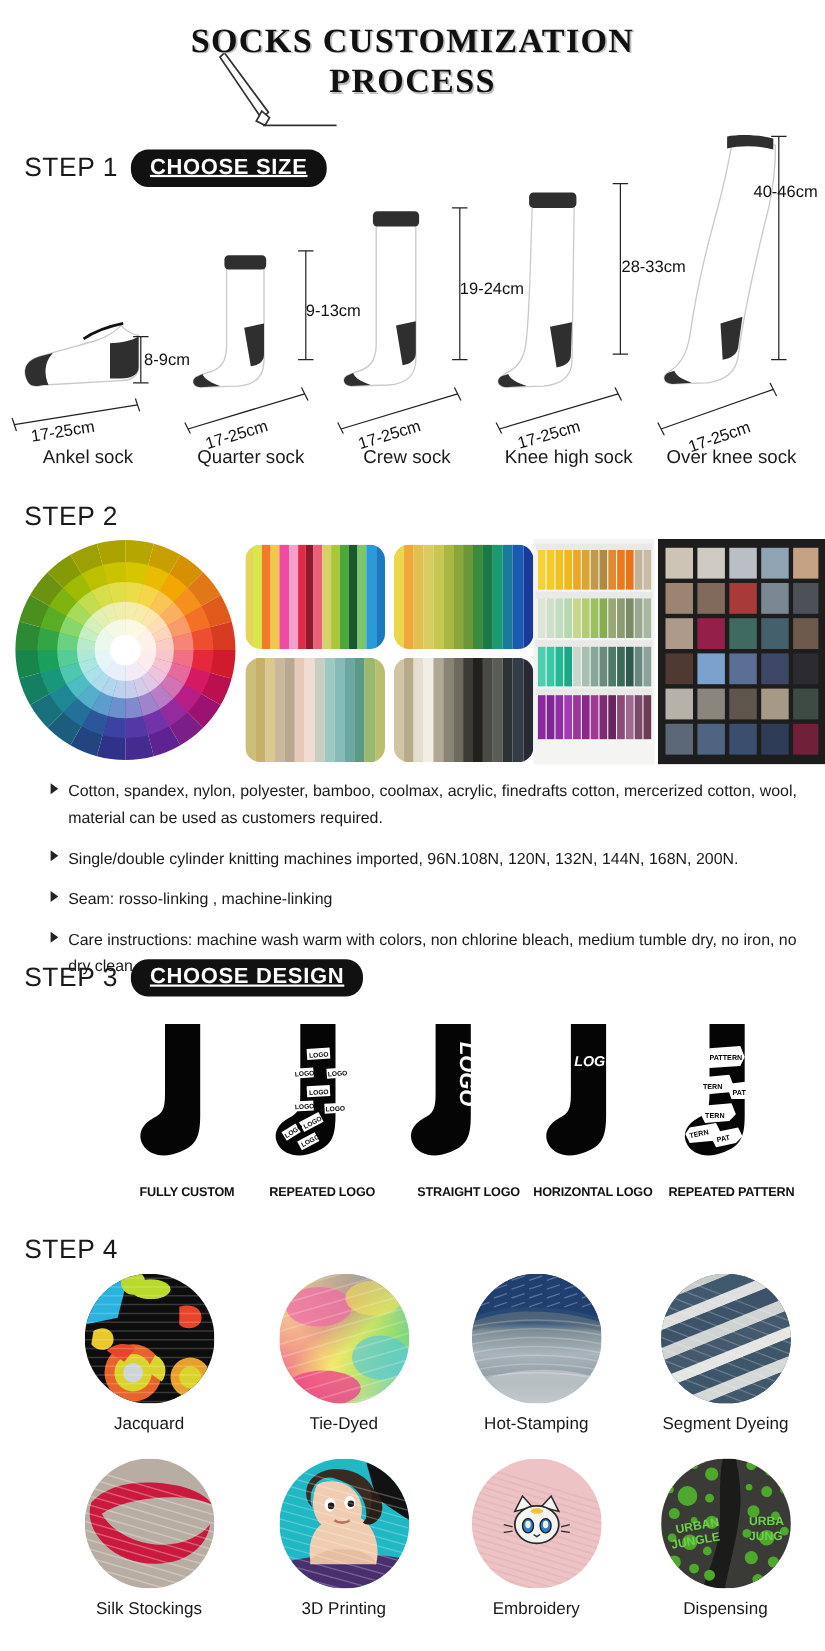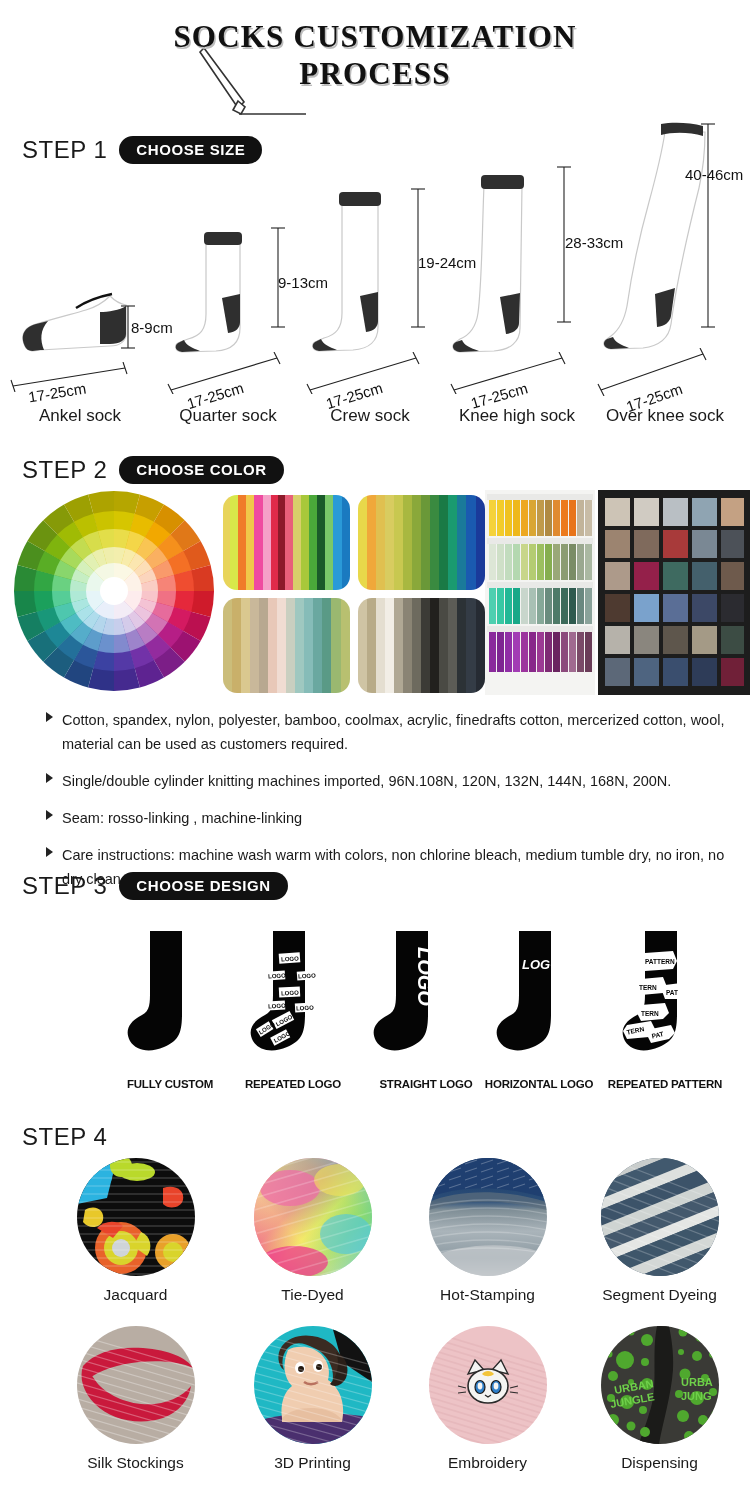--- a/index.html
+++ b/index.html
@@ -32,23 +32,24 @@
 
   
   .step-head { position: absolute; display: flex; align-items: center; gap: 12px; }
   .step-word {
     font-size: 24px; font-weight: 400; letter-spacing: 0.5px; color: #1a1a1a;
     font-family: "Liberation Sans", sans-serif;
   }
   .step-pill {
     background: #111; color: #fff; border-radius: 16px;
     padding: 5px 17px 6px 17px;
-    font-size: 15px; font-weight: bold; letter-spacing: 0.6px;
+    font-size: 20px; font-weight: bold; letter-spacing: 0.6px;
     font-family: "Liberation Sans", sans-serif;
     white-space: nowrap;
+    text-decoration: underline;
   }
 
   
   .sock-row { position: absolute; left: 0; top: 176px; width: 750px; height: 250px; }
   .sock-cell { position: absolute; bottom: 0; }
   .sock-label {
     position: absolute; bottom: 0; width: 160px; text-align: center;
     font-size: 17px; color: #1a1a1a;
   }
   .dim-text {
@@ -223,21 +224,20 @@
       <line x1="5" y1="36" x2="11" y2="48" stroke="#222" stroke-width="1.1"></line>
       <line x1="107" y1="0" x2="113" y2="12" stroke="#222" stroke-width="1.1"></line>
     </svg>
     <div class="dim-text" style="left:40px; bottom:20px; transform:rotate(-19deg);">17-25cm</div>
     <div class="sock-label" style="left:0px;">Over knee sock</div>
   </div>
 </div>
 
 <div class="step-head" style="left:22px; top:456px;">
   <span class="step-word">STEP 2</span>
-  <span class="step-pill">CHOOSE COLOR</span>
 </div>
 
 <div class="color-wheel">
   <svg width="202" height="202" viewBox="0 0 202 202">
     <g transform="translate(101,101)">
 
       <g>
         <path d="M0 0 L0 -100 A100 100 0 0 1 25.9 -96.6 Z" fill="#b5a600"></path>
         <path d="M0 0 L25.9 -96.6 A100 100 0 0 1 50 -86.6 Z" fill="#c79f00"></path>
         <path d="M0 0 L50 -86.6 A100 100 0 0 1 70.7 -70.7 Z" fill="#d79000"></path>

